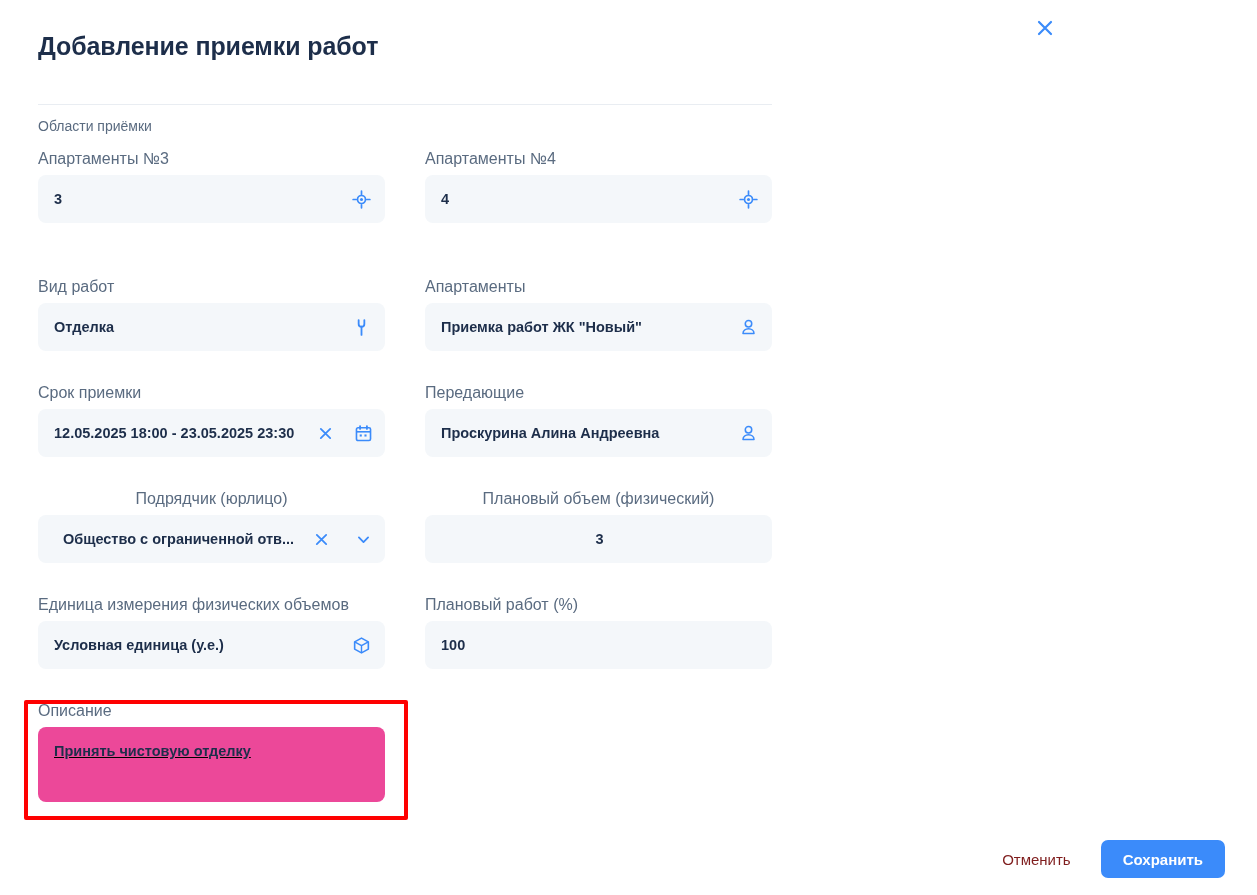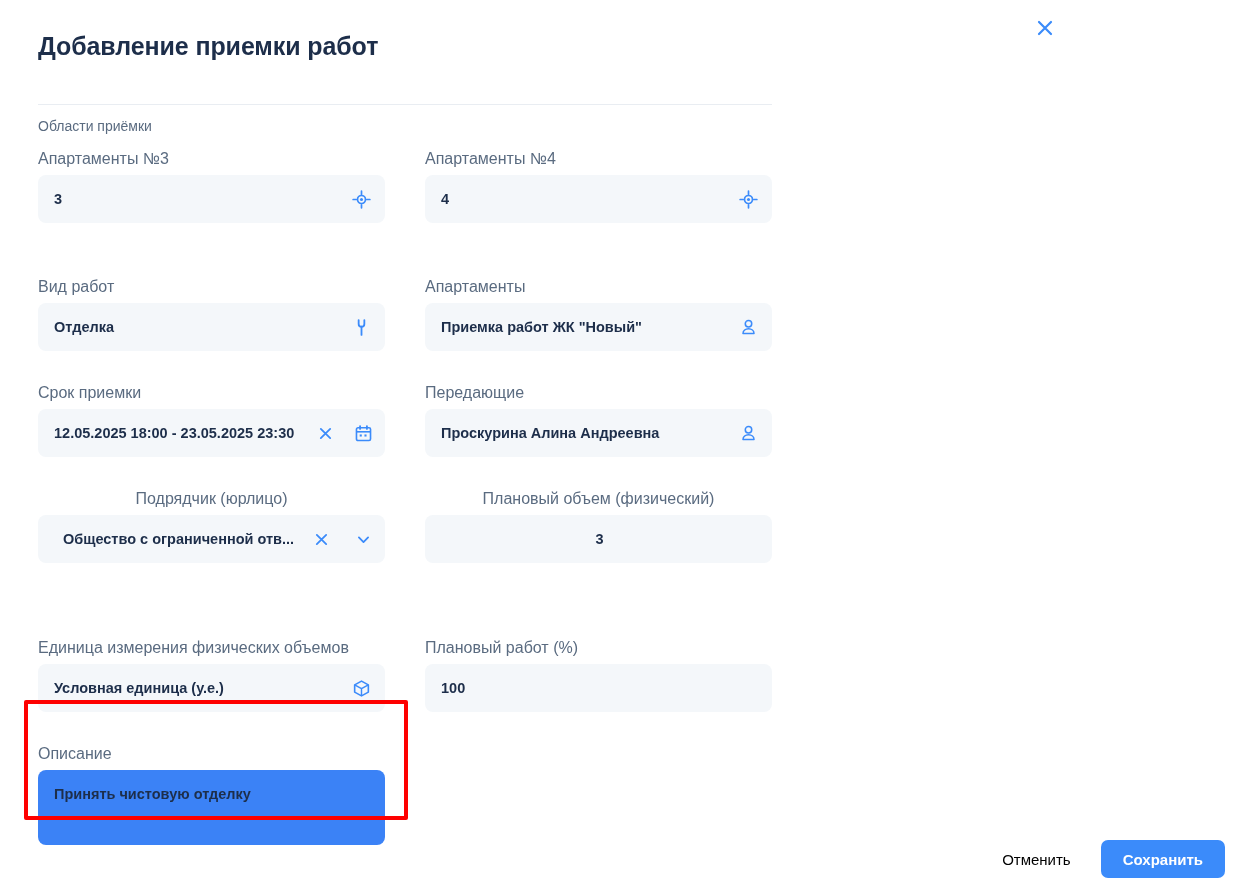--- a/index.html
+++ b/index.html
@@ -109,24 +109,25 @@
   .icon-btn {
     display: flex; align-items: center; justify-content: center;
     width: 20px; height: 20px;
     cursor: pointer;
     background: none; border: none; padding: 0;
   }
 
   
   .textarea-box {
     height: 75px;
-    background: #3b82f6;
+    background: #ec4899;
     border-radius: 8px;
     padding: 14px 16px;
     cursor: text;
+    text-decoration: underline;
   }
   .textarea-box .value {
     font-size: 14.5px;
     font-weight: 600;
     color: #1d2e4a;
     line-height: 20px;
   }
 
   
   .highlight {
@@ -142,21 +143,21 @@
     left: 0; bottom: 0;
     width: 1257px; height: 72px;
     display: flex;
     align-items: center;
     justify-content: flex-end;
     gap: 26px;
     padding-right: 32px;
   }
   .btn-cancel {
     font-size: 15px;
-    color: #000000;
+    color: #7f1d1d;
     background: none;
     border: none;
     cursor: pointer;
     font-family: inherit;
     padding: 6px 4px;
   }
   .btn-save {
     font-size: 15px;
     font-weight: bold;
     color: #ffffff;
@@ -311,21 +312,21 @@
         </div>
       </div>
       <div class="field right" style="top:0;">
         <div class="field-label">Плановый объем (физический)</div>
         <div class="input-box">
           <span class="value">3</span>
         </div>
       </div>
     </div>
 
-    <div class="row" style="height:106px;margin-top:43px;">
+    <div class="row" style="height:106px;">
       <div class="field left" style="top:0;">
         <div class="field-label">Единица измерения физических объемов</div>
         <div class="input-box">
           <span class="value">Условная единица (у.е.)</span>
           <span class="adorn">
             <span class="icon-btn">
               <svg width="19" height="19" viewBox="0 0 20 20">
                 <path d="M10 2.2 L17.2 6.2 V13.8 L10 17.8 L2.8 13.8 V6.2 Z" fill="none" stroke="#3b8bfa" stroke-width="1.7" stroke-linejoin="round"></path>
                 <path d="M2.8 6.2 L10 10.2 L17.2 6.2 M10 10.2 V17.8" fill="none" stroke="#3b8bfa" stroke-width="1.5" stroke-linejoin="round"></path>
               </svg>

